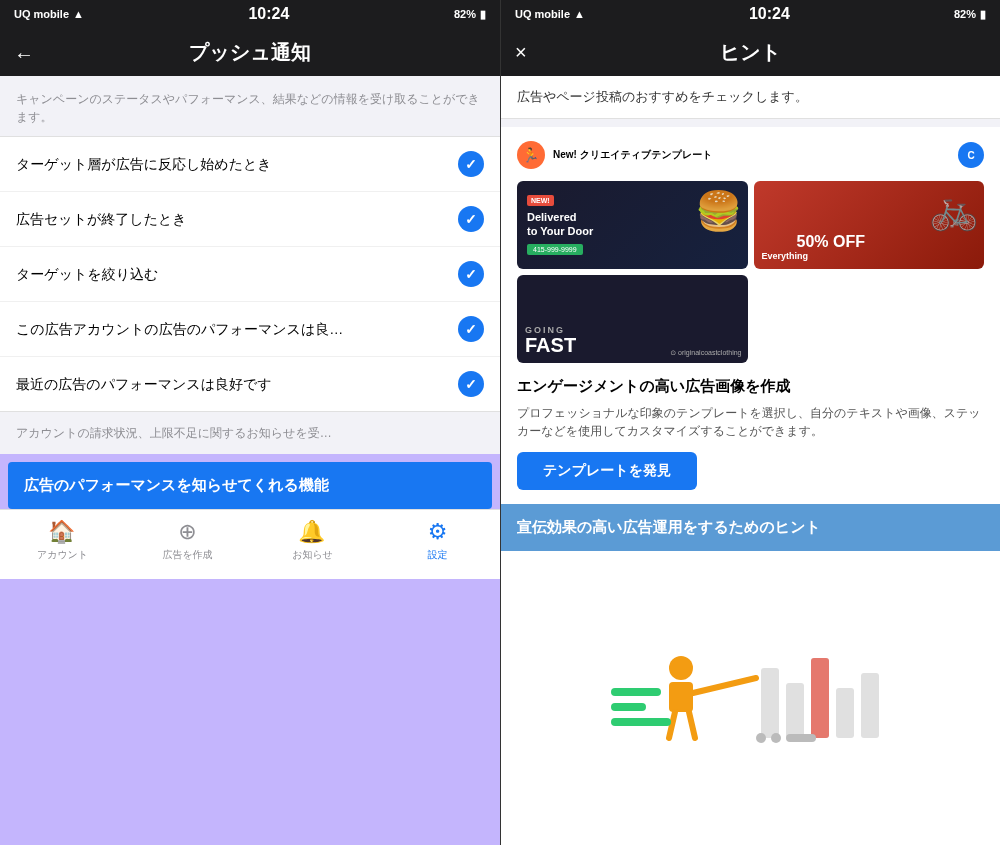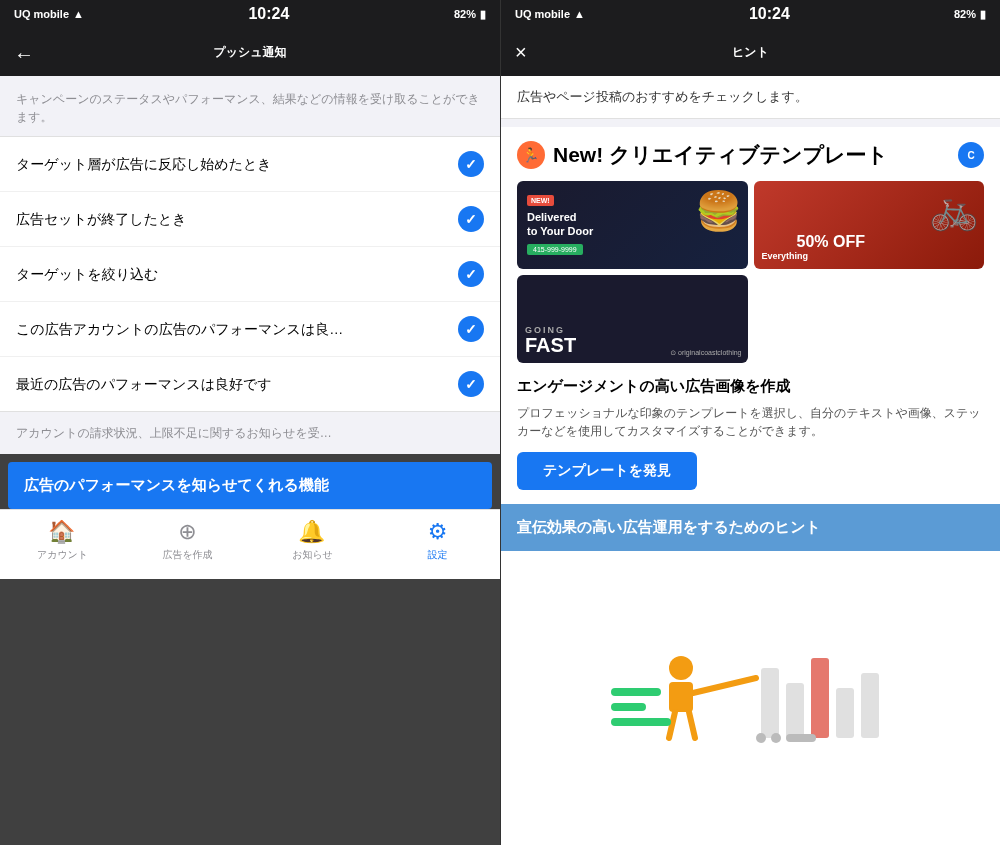--- a/index.html
+++ b/index.html
@@ -9,21 +9,21 @@
       display: flex;
       font-family: -apple-system, 'Helvetica Neue', Arial, sans-serif;
       background: #000;
       overflow: hidden;
     }
 
     
     .phone {
       width: 500px;
       height: 845px;
-      background: #404040;
+      background: #c4b5fd;
       display: flex;
       flex-direction: column;
       overflow: hidden;
       position: relative;
     }
     .phone + .phone {
       border-left: 1px solid #333;
     }
 
     
@@ -54,21 +54,21 @@
     .nav-header {
       height: 48px;
       background: #1c1c1e;
       display: flex;
       align-items: center;
       justify-content: center;
       position: relative;
       flex-shrink: 0;
     }
     .nav-header-title {
-      font-size: 12px;
+      font-size: 20px;
       font-weight: 600;
       color: #fff;
     }
     .nav-back-btn {
       position: absolute;
       left: 14px;
       font-size: 20px;
       color: #fff;
       cursor: pointer;
     }
@@ -217,21 +217,21 @@
       width: 28px;
       height: 28px;
       background: #ff6b35;
       border-radius: 50%;
       display: flex;
       align-items: center;
       justify-content: center;
       font-size: 14px;
     }
     .hint-section-title {
-      font-size: 21px;
+      font-size: 10px;
       font-weight: 700;
       color: #000;
     }
     .hint-section-badge {
       width: 26px;
       height: 26px;
       background: #1877f2;
       border-radius: 50%;
       display: flex;
       align-items: center;

